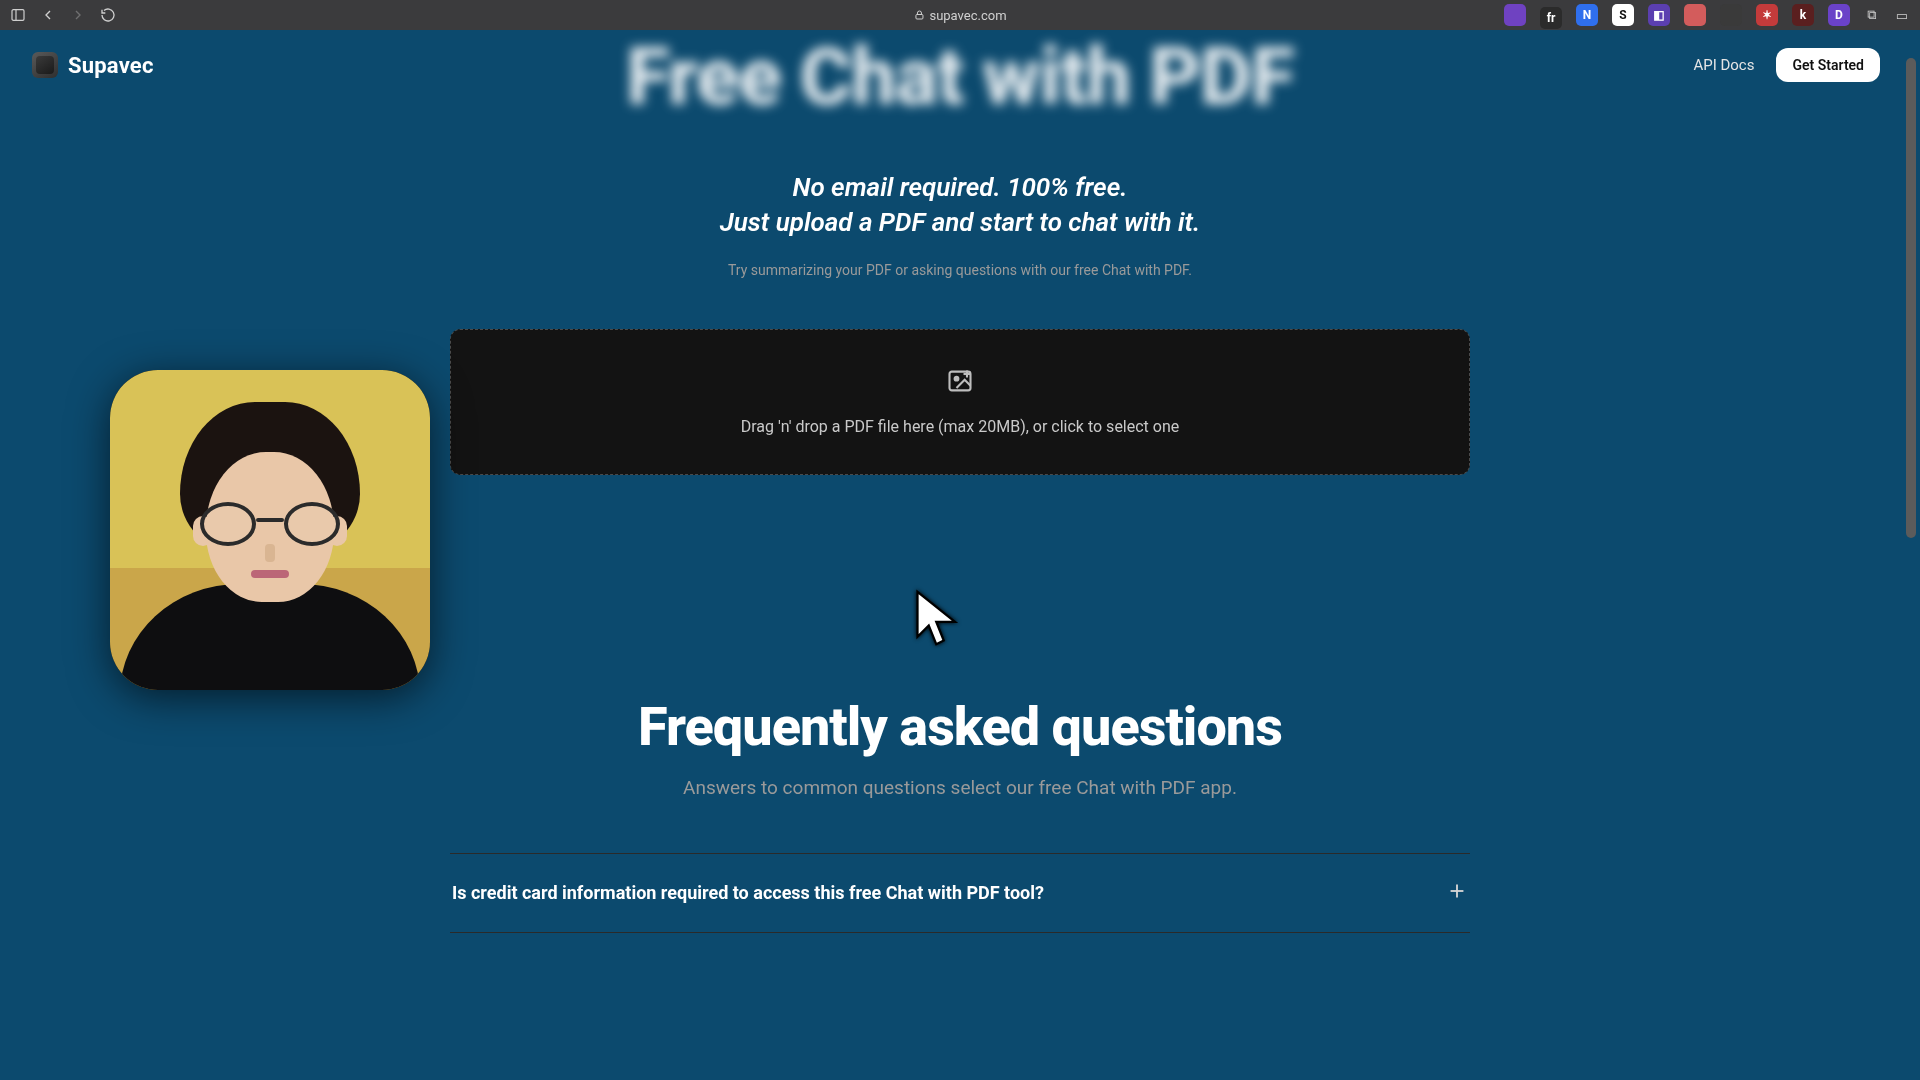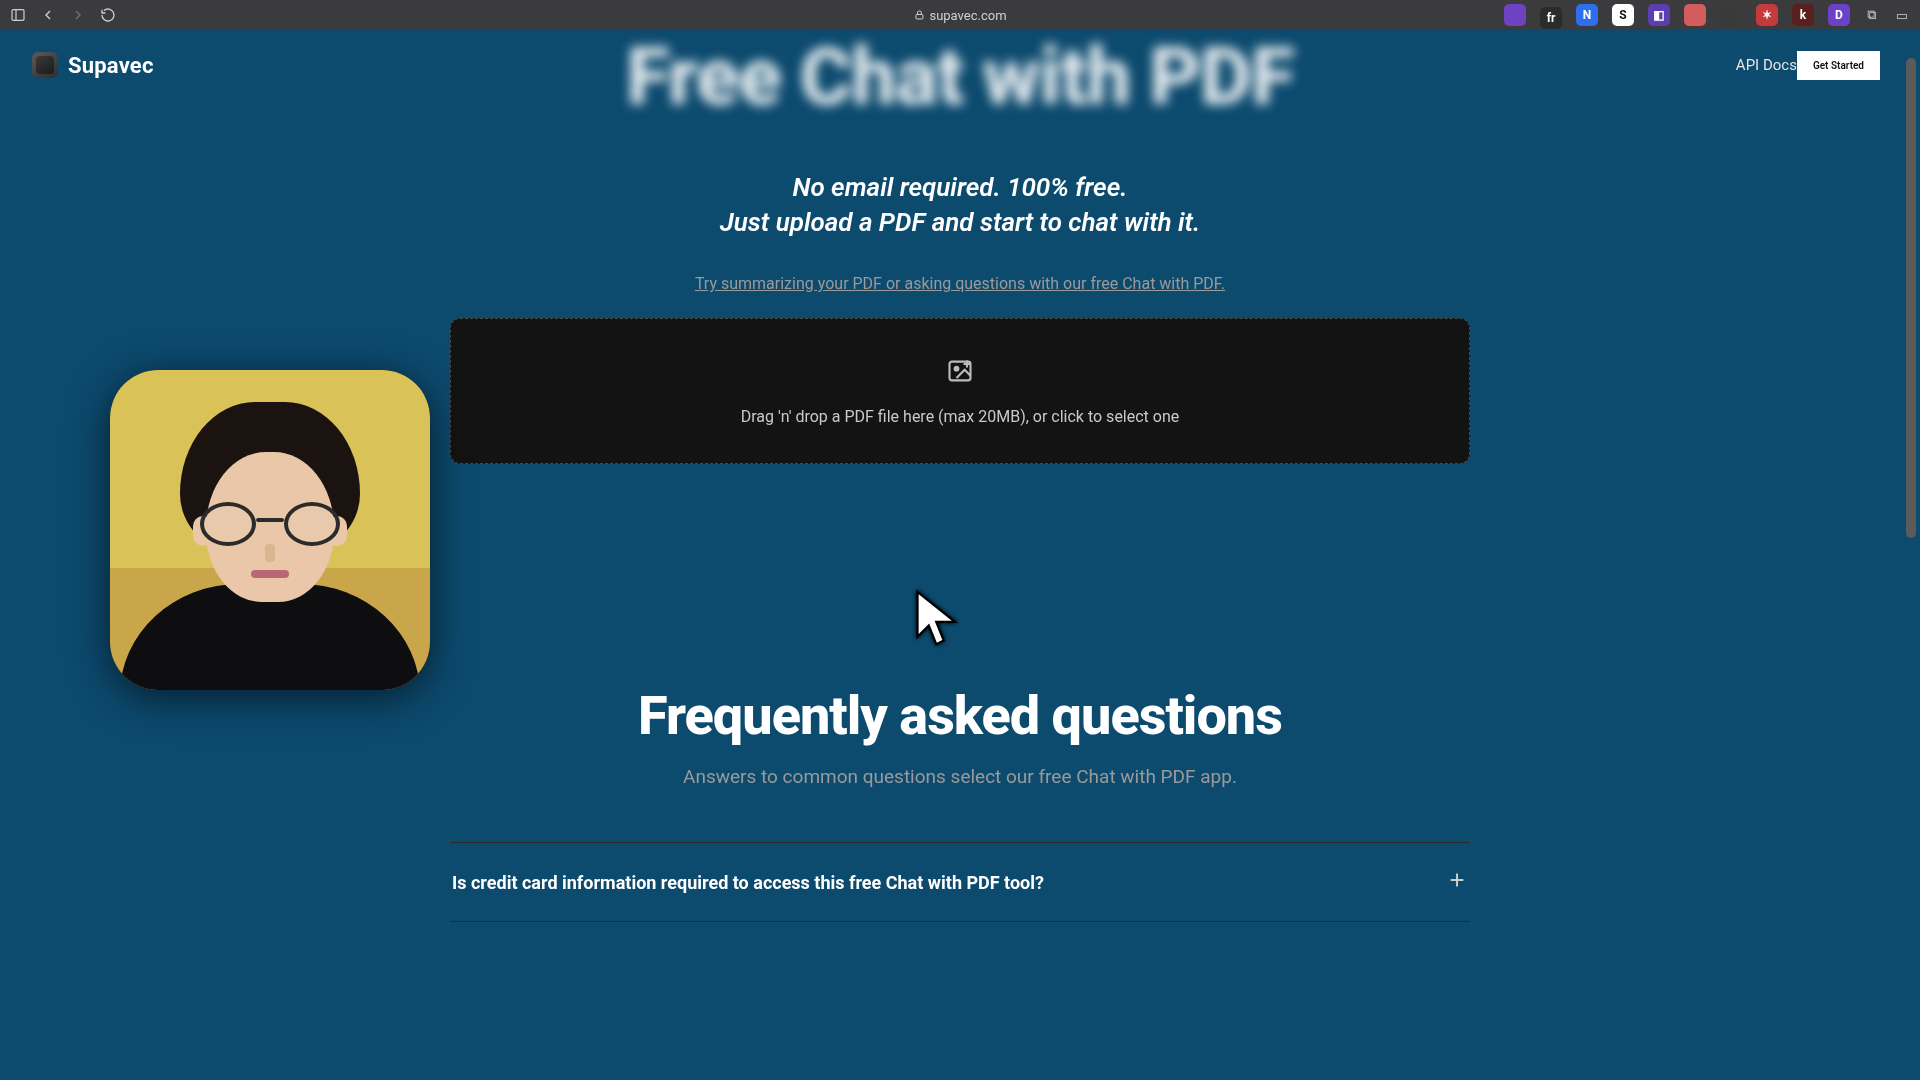--- a/index.html
+++ b/index.html
@@ -47,25 +47,25 @@
     width:26px; height:26px; border-radius:6px;
     background: linear-gradient(145deg,#5a5a5a,#2e2e2e);
     position:relative;
   }
   .brand-logo::after{
     content:""; position:absolute; inset:4px;
     border-radius:4px;
     background: linear-gradient(145deg,#3a3a3a,#1a1a1a);
   }
   .brand-name { font-size:22px; font-weight:700; color:#fff; letter-spacing:.2px;}
-  .header-right { display:flex; align-items:center; }
+  .header-right { display:flex; align-items:center; gap:22px; }
   .link-plain { color:#e5e5e5; font-size:15px; }
   .btn-primary {
-    background:#fff; color:#111; border-radius:0;
-    padding:9px 16px; font-size:10px; font-weight:600;
+    background:#fff; color:#111; border-radius:12px;
+    padding:9px 16px; font-size:14px; font-weight:600;
   }
 
   .hero-title-blur {
     position:absolute;
     top: 0; left:50%; transform:translateX(-50%);
     font-size: 80px; font-weight:800; color:#fff;
     white-space:nowrap;
     filter: blur(6px);
     opacity:.9;
     letter-spacing:-1px;
@@ -73,28 +73,28 @@
   }
   .hero-copy {
     text-align:center;
     margin-top: 70px;
     color:#fff;
   }
   .hero-sub {
     font-size:26px; font-weight:600; line-height:1.35;font-style:italic;
   }
   .hero-hint {
-    margin-top: 30px;
+    margin-top: 18px;
     color:#9a9a9a;
-    font-size:16px; line-height:1.75;text-decoration:underline;
+    font-size:14px; line-height:1.75;
   }
   .hero-hint a { color:#d6d6d6; text-decoration: underline; }
 
   .dropzone {
-    margin: 20px auto 0;
+    margin: 46px auto 0;
     width: 1020px;
     max-width: 76%;
     height: 146px;
     border: 1px dashed #4a4a4a;
     border-radius: 10px;
     background:#131313;
     display:flex; flex-direction:column; align-items:center; justify-content:center;
     gap:18px;
     color:#c9c9c9;
     font-size:16px;

